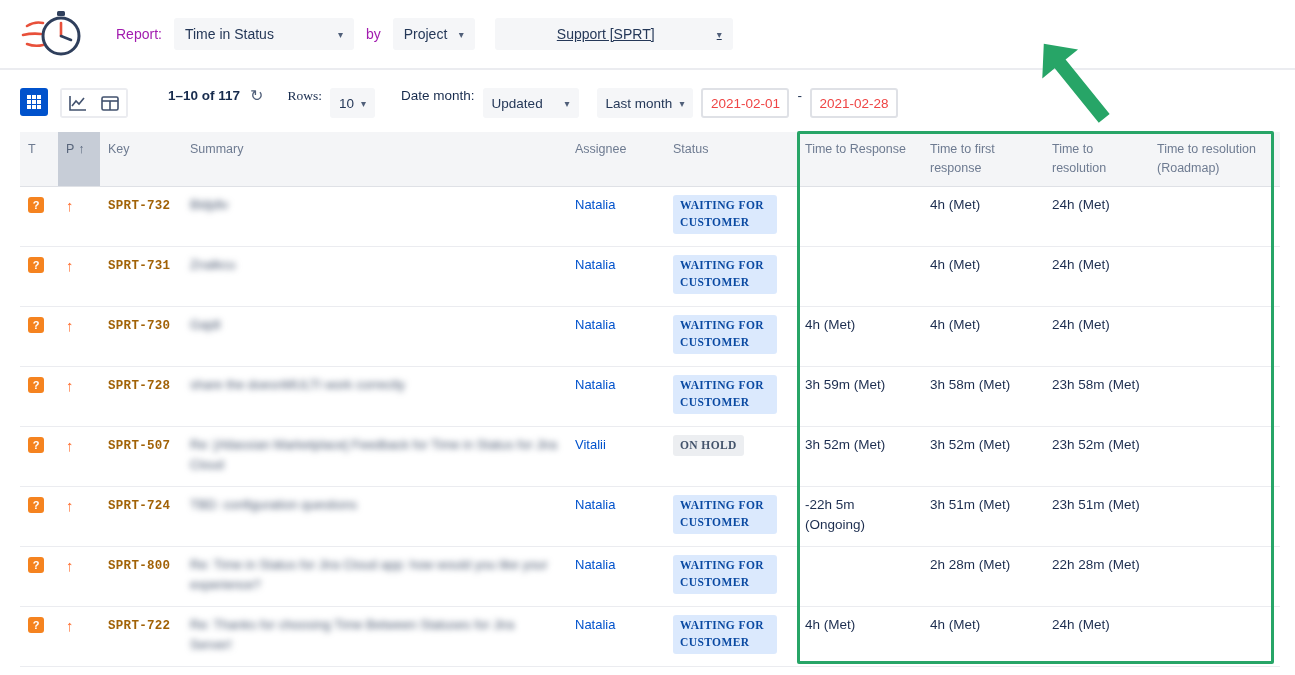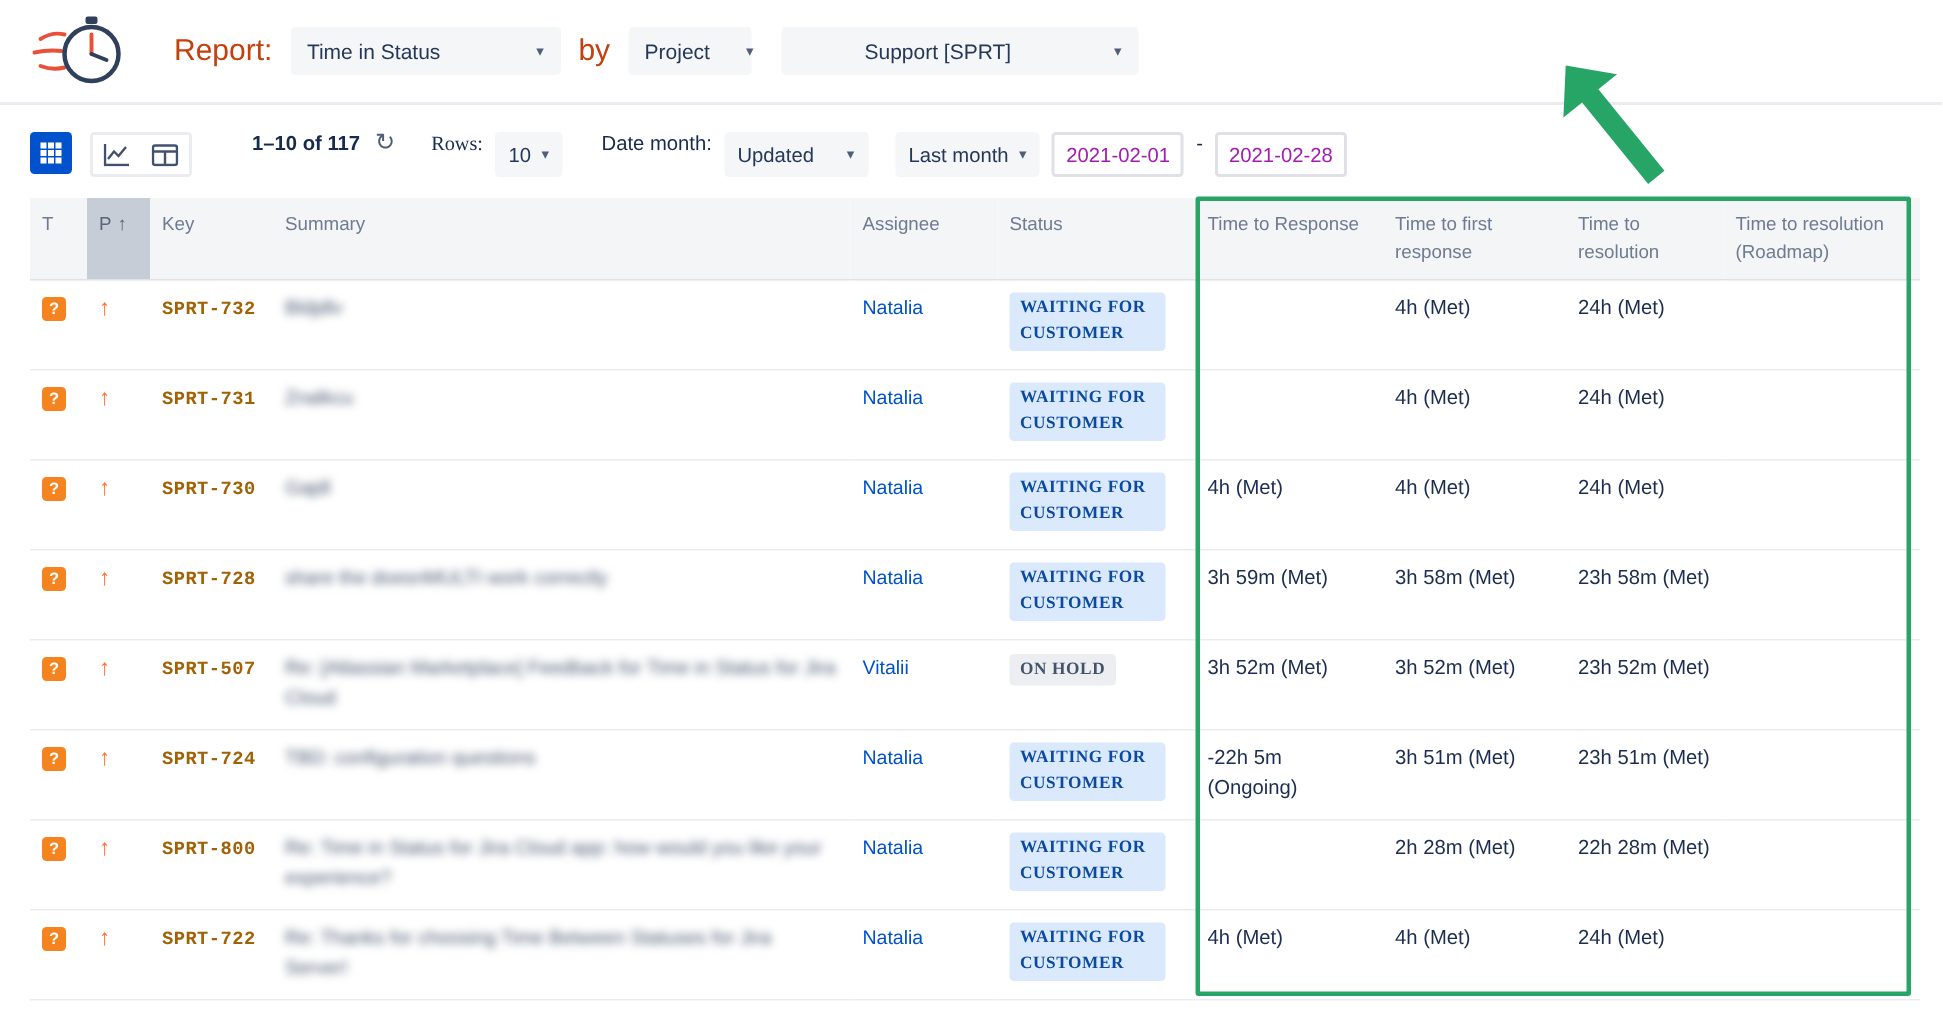--- a/index.html
+++ b/index.html
@@ -8,47 +8,47 @@
     position:relative; width:1295px; height:675px; background:#fff; overflow:hidden;
     font-family:"Liberation Sans", sans-serif; color:#172b4d;
   }
 
   
   .app-header {
     display:flex; align-items:center; height:70px; padding:0 20px;
     border-bottom:2px solid #ebecf0; gap:12px;
   }
   .logo { margin-right:22px; display:flex; align-items:center; }
-  .lbl { font-size:20px; color:#c2410c; }
+  .lbl { font-size:14px; color:#a21caf; }
   .select {
-    display:inline-flex; align-items:center; gap:24px;
+    display:inline-flex; align-items:center; gap:11px;
     background:#f5f6f8; border-radius:3px; height:32px; padding:0 11px;
     font-size:14px; color:#253858; cursor:pointer; user-select:none;
   }
   .select .chev { font-size:10px; color:#505f79; }
   .select.report { width:180px; justify-content:space-between; }
   .select.scope  { width:82px;  justify-content:space-between; }
-  .select.project{ width:238px; }
+  .select.project{ width:238px;text-decoration:underline; }
   .select.project .sel-label { flex:1; text-align:center; }
 
   
   .toolbar { display:flex; align-items:flex-start; margin:18px 20px 0 20px; height:30px; gap:8px; }
   .viewbtn { display:flex; align-items:center; justify-content:center; cursor:pointer; }
   .viewbtn.active { width:28px; height:28px; background:#0052cc; border-radius:3px; }
   .icon-group { display:flex; border:2px solid #ebecf0; border-radius:3px; margin-left:4px; }
   .icon-group .viewbtn { width:32px; height:26px; background:#fff; }
   .pg { margin-left:32px; font-size:13.5px; font-weight:700; color:#172b4d; }
   .refresh { color:#505f79; font-size:16px; margin-left:2px; cursor:pointer; line-height:1; }
   .tb-label { font-size:13.5px; color:#172b4d; }
   .rows-label { margin-left:16px;font-family:Liberation Serif, serif; }
   .select.small { height:30px; padding:0 9px; font-size:13.5px; gap:7px; }
   .date-ranges-label { margin-left:18px; }
   .date-input {
     width:88px; height:30px; border:2px solid #dfe1e6; border-radius:3px; background:#fff;
-    font-family:"Liberation Sans", sans-serif; font-size:13.5px; color:#a21caf; text-align:center;
+    font-family:"Liberation Sans", sans-serif; font-size:13.5px; color:#ef4444; text-align:center;
   }
   .date-sep { font-size:13.5px; color:#172b4d; }
 
   
   table.issues {
     border-collapse:collapse; table-layout:fixed; width:1260px; margin:14px 0 0 20px;
     font-size:13.5px;
   }
   thead th {
     background:#f4f5f7; color:#6e7b91; font-weight:400; font-size:12.5px; text-align:left;

